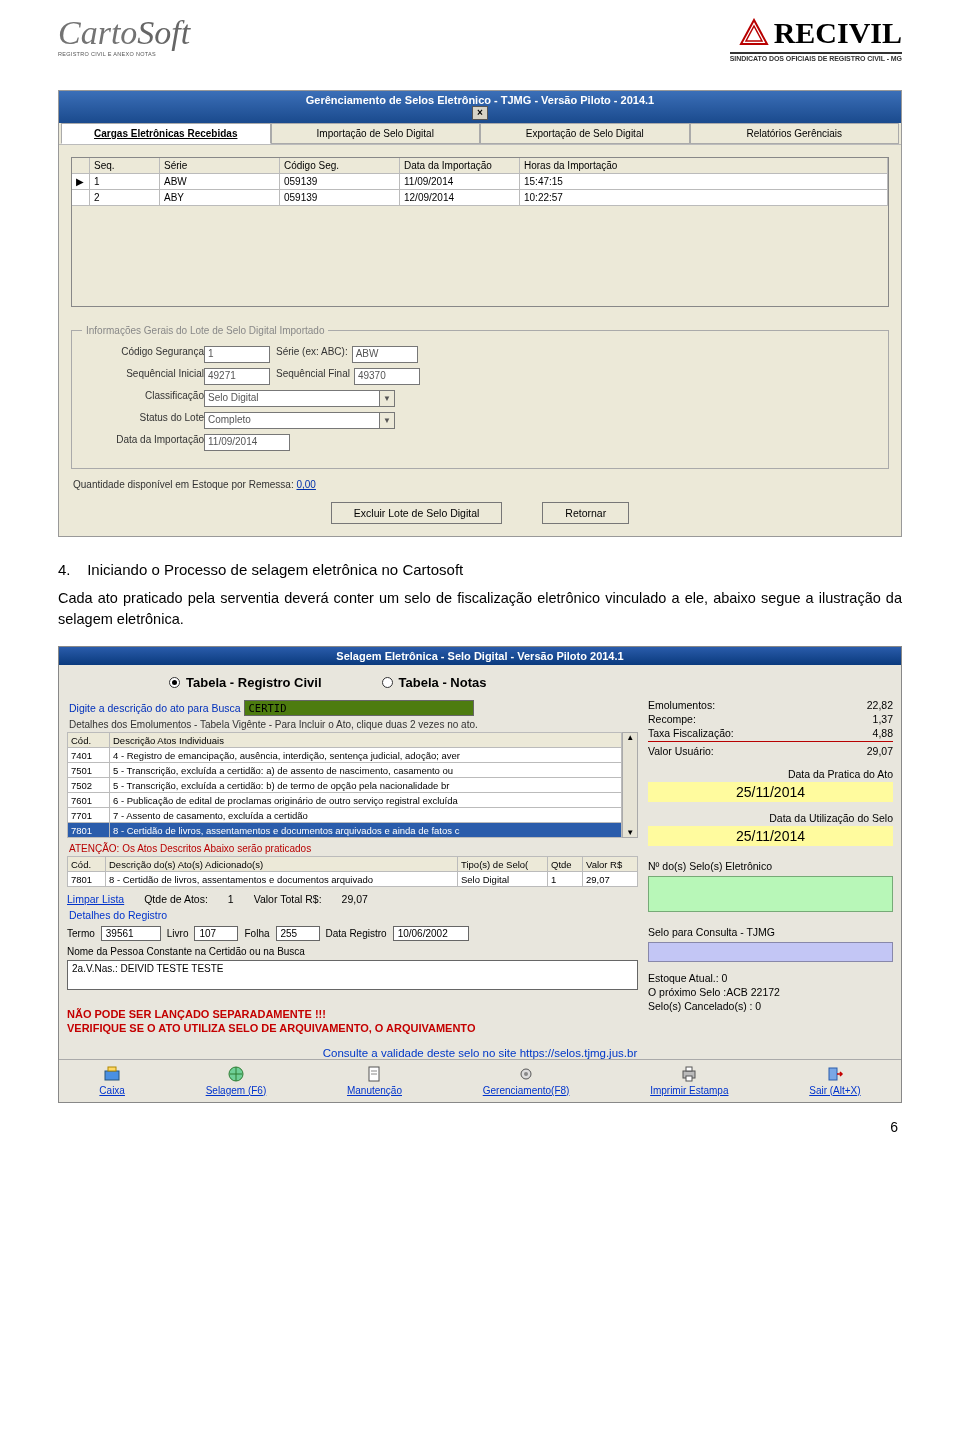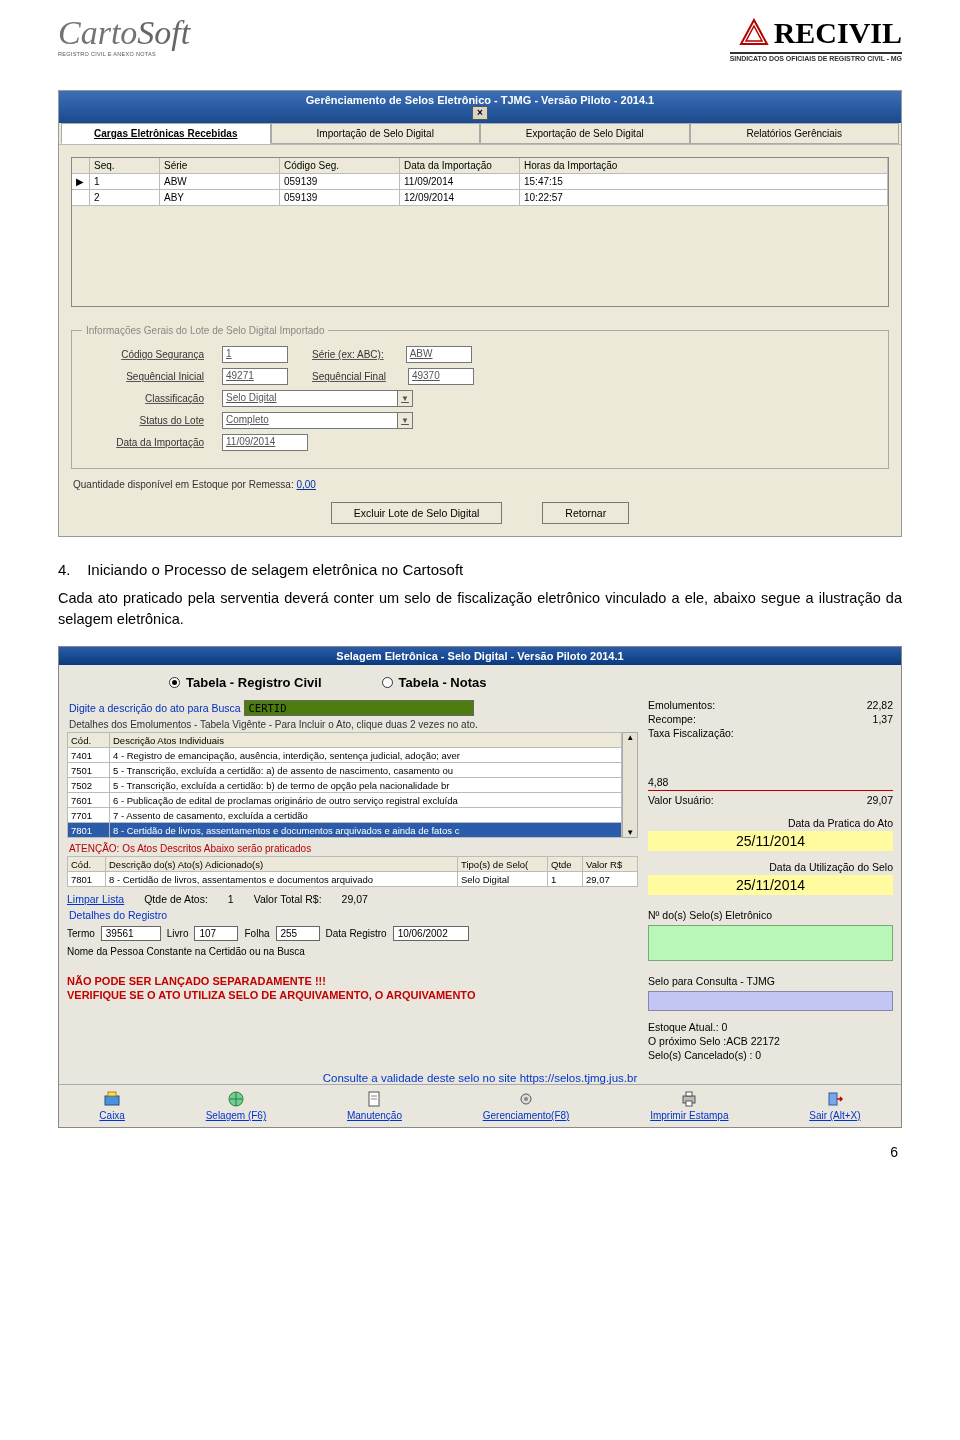--- a/index.html
+++ b/index.html
@@ -34,21 +34,21 @@
   .win-body { background:#ece9d8; padding: 8px 12px 12px 12px; }
   .grid1 { border:1px solid #888; background:#fff; margin: 4px 0 18px 0; }
   .grid1-head, .grid1-row { display:flex; font-size:10px; }
   .grid1-head div, .grid1-row div { border-right:1px solid #bbb; border-bottom:1px solid #bbb; padding:2px 4px; }
   .grid1-head { background:#ece9d8; }
   .c-marker{width:18px;} .c-seq{width:70px;} .c-serie{width:120px;} .c-cod{width:120px;} .c-data{width:120px;} .c-hora{flex:1;}
   .blank-area { height:100px; background:#ece9d8; }
 
   fieldset.info { border:1px solid #aaa; padding:10px 10px 12px 10px; margin: 0 0 10px 0; font-size:10px; color:#555; }
   fieldset.info legend { padding:0 4px; font-size:10px; color:#888;}
-  .frow { display:flex; align-items:center; margin-bottom:5px; gap:18px;text-decoration:underline; }
+  .frow { display:flex; align-items:flex-start; margin-bottom:5px; gap:0; }
   .flabel { width:122px; text-align:right; font-size:10px; color:#333;}
   .flabel2 { font-size:10px; color:#333; margin-left:6px; margin-right:4px;}
   .fin { border:1px solid #777; background:#fff; height:17px; padding:1px 3px; font-size:10px; }
   .fin.w60{width:66px;} .fin.w90{width:86px;} .fin.w170{width:175px;}
   .combo { display:inline-flex; align-items:stretch; }
   .combo .fin { border-right:none;}
   .combo .cbtn { width:16px; border:1px solid #777; background:#ece9d8; display:flex; align-items:center; justify-content:center; font-size:8px;}
   .estoq { font-size:10px; color:#333; margin:8px 0 12px 2px;}
   .estoq .val { color:#0030aa; text-decoration:underline;}
   .btnrow { display:flex; justify-content:center; gap:40px;}
@@ -84,21 +84,21 @@
   .detreg { color:#0033cc; font-size:10.5px; margin:4px 0 4px 2px;}
   .regrow { display:flex; gap:6px; align-items:center; font-size:10px; margin:5px 0;}
   .regrow .lbl{ }
   .regrow .ib{ border:1px solid #666; background:#fff; padding:1px 4px; }
   .regrow .ib.wa{width:60px;} .regrow .ib.wb{width:44px;} .regrow .ib.wc{width:44px;} .regrow .ib.wd{width:76px;}
   .namebox { border:1px solid #666; background:#fff; padding:2px 4px; margin-top:3px; font-size:10px; height:30px;}
   .warning { margin-top:18px; font-weight:bold; color:#c40000; font-size:11px; line-height:1.25;}
   .consult { text-align:center; color:#0038c8; font-size:11.5px; padding:5px 0 0 0;}
 
   .kv { display:flex; justify-content:space-between; font-size:10.5px; padding:1px 0;gap:37px;}
-  .kv.redline { border-bottom:1px solid #b80000; padding-bottom:2px; margin-bottom:2px;flex-direction:column;}
+  .kv.redline { border-bottom:1px solid #b80000; padding-bottom:2px; margin-bottom:2px;}
   .datelbl { text-align:right; font-size:10.5px; margin-top:10px;}
   .datehl { background:#fffb9e; text-align:center; font-size:14px; padding:2px 0; margin-top:2px;}
   .rsub { font-size:10.5px; margin-top:14px;}
   .greenbox{ background:#b8f7b8; border:1px solid #7a7; height:36px; margin-top:4px;}
   .bluebox { background:#c3c6f5; border:1px solid #88a; height:20px; margin-top:4px;}
   .estq { font-size:10.5px; margin-top:10px;}
 
   .toolbar { border-top:1px solid #aaa; display:flex; justify-content:space-around; padding:5px 0 6px 0; background:#e8e6dd;}
   .tbitem { display:flex; flex-direction:column; align-items:center; font-size:10px; gap:2px;}
   .tbitem .ic { width:18px; height:18px; }
@@ -300,20 +300,21 @@
         <span class="lbl">Termo</span>
           <span class="ib wa">39561</span>
         <span class="lbl">Livro</span>
           <span class="ib wb">107</span>
         <span class="lbl">Folha</span>
           <span class="ib wc">255</span>
         <span class="lbl">Data Registro</span>
           <span class="ib wd">10/06/2002</span>
       </div>
       <div style="font-size:10px;margin-top:4px;">Nome da Pessoa Constante na Certidão ou na Busca</div>
+      <div class="namebox">2a.V.Nas.: DEIVID TESTE TESTE</div>
       <div class="warning">
         <div>NÃO PODE SER LANÇADO SEPARADAMENTE !!!</div>
         <div>VERIFIQUE SE O ATO UTILIZA SELO DE ARQUIVAMENTO, O ARQUIVAMENTO</div>
       </div>
     </div>
 
     <div class="right">
       <div class="kv">
           <span>Emolumentos:</span>
           <span>22,82</span>

